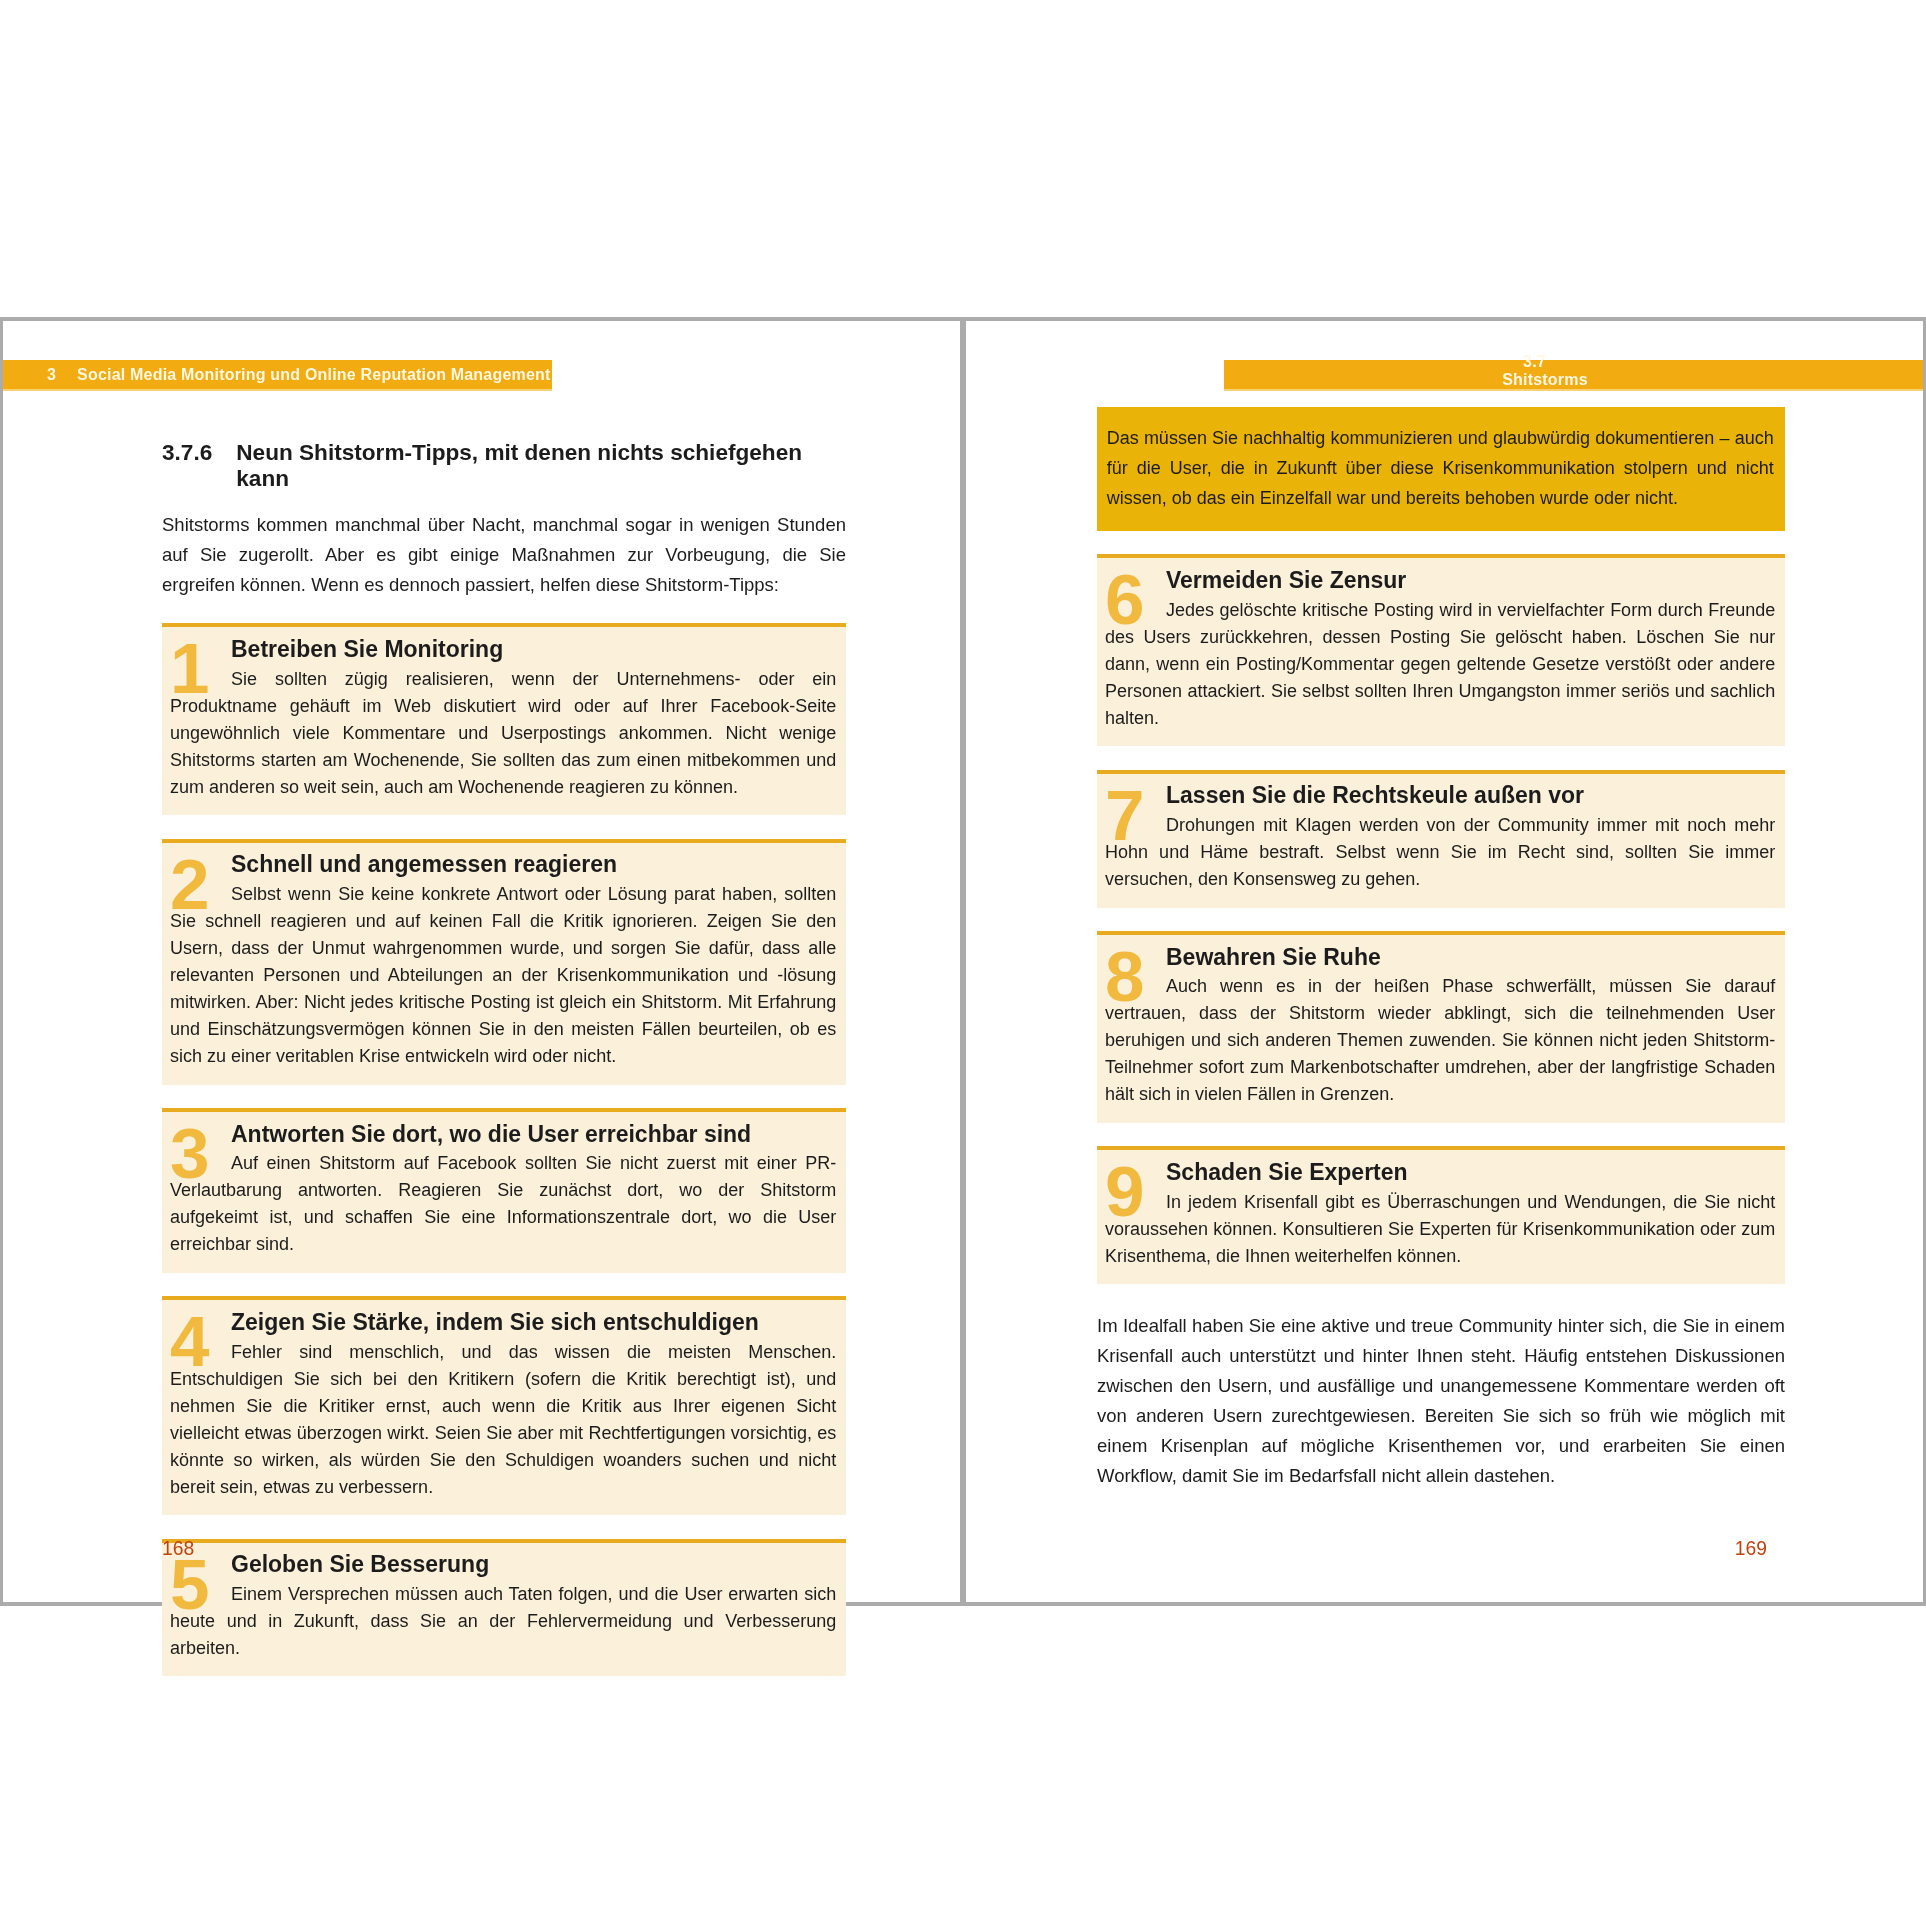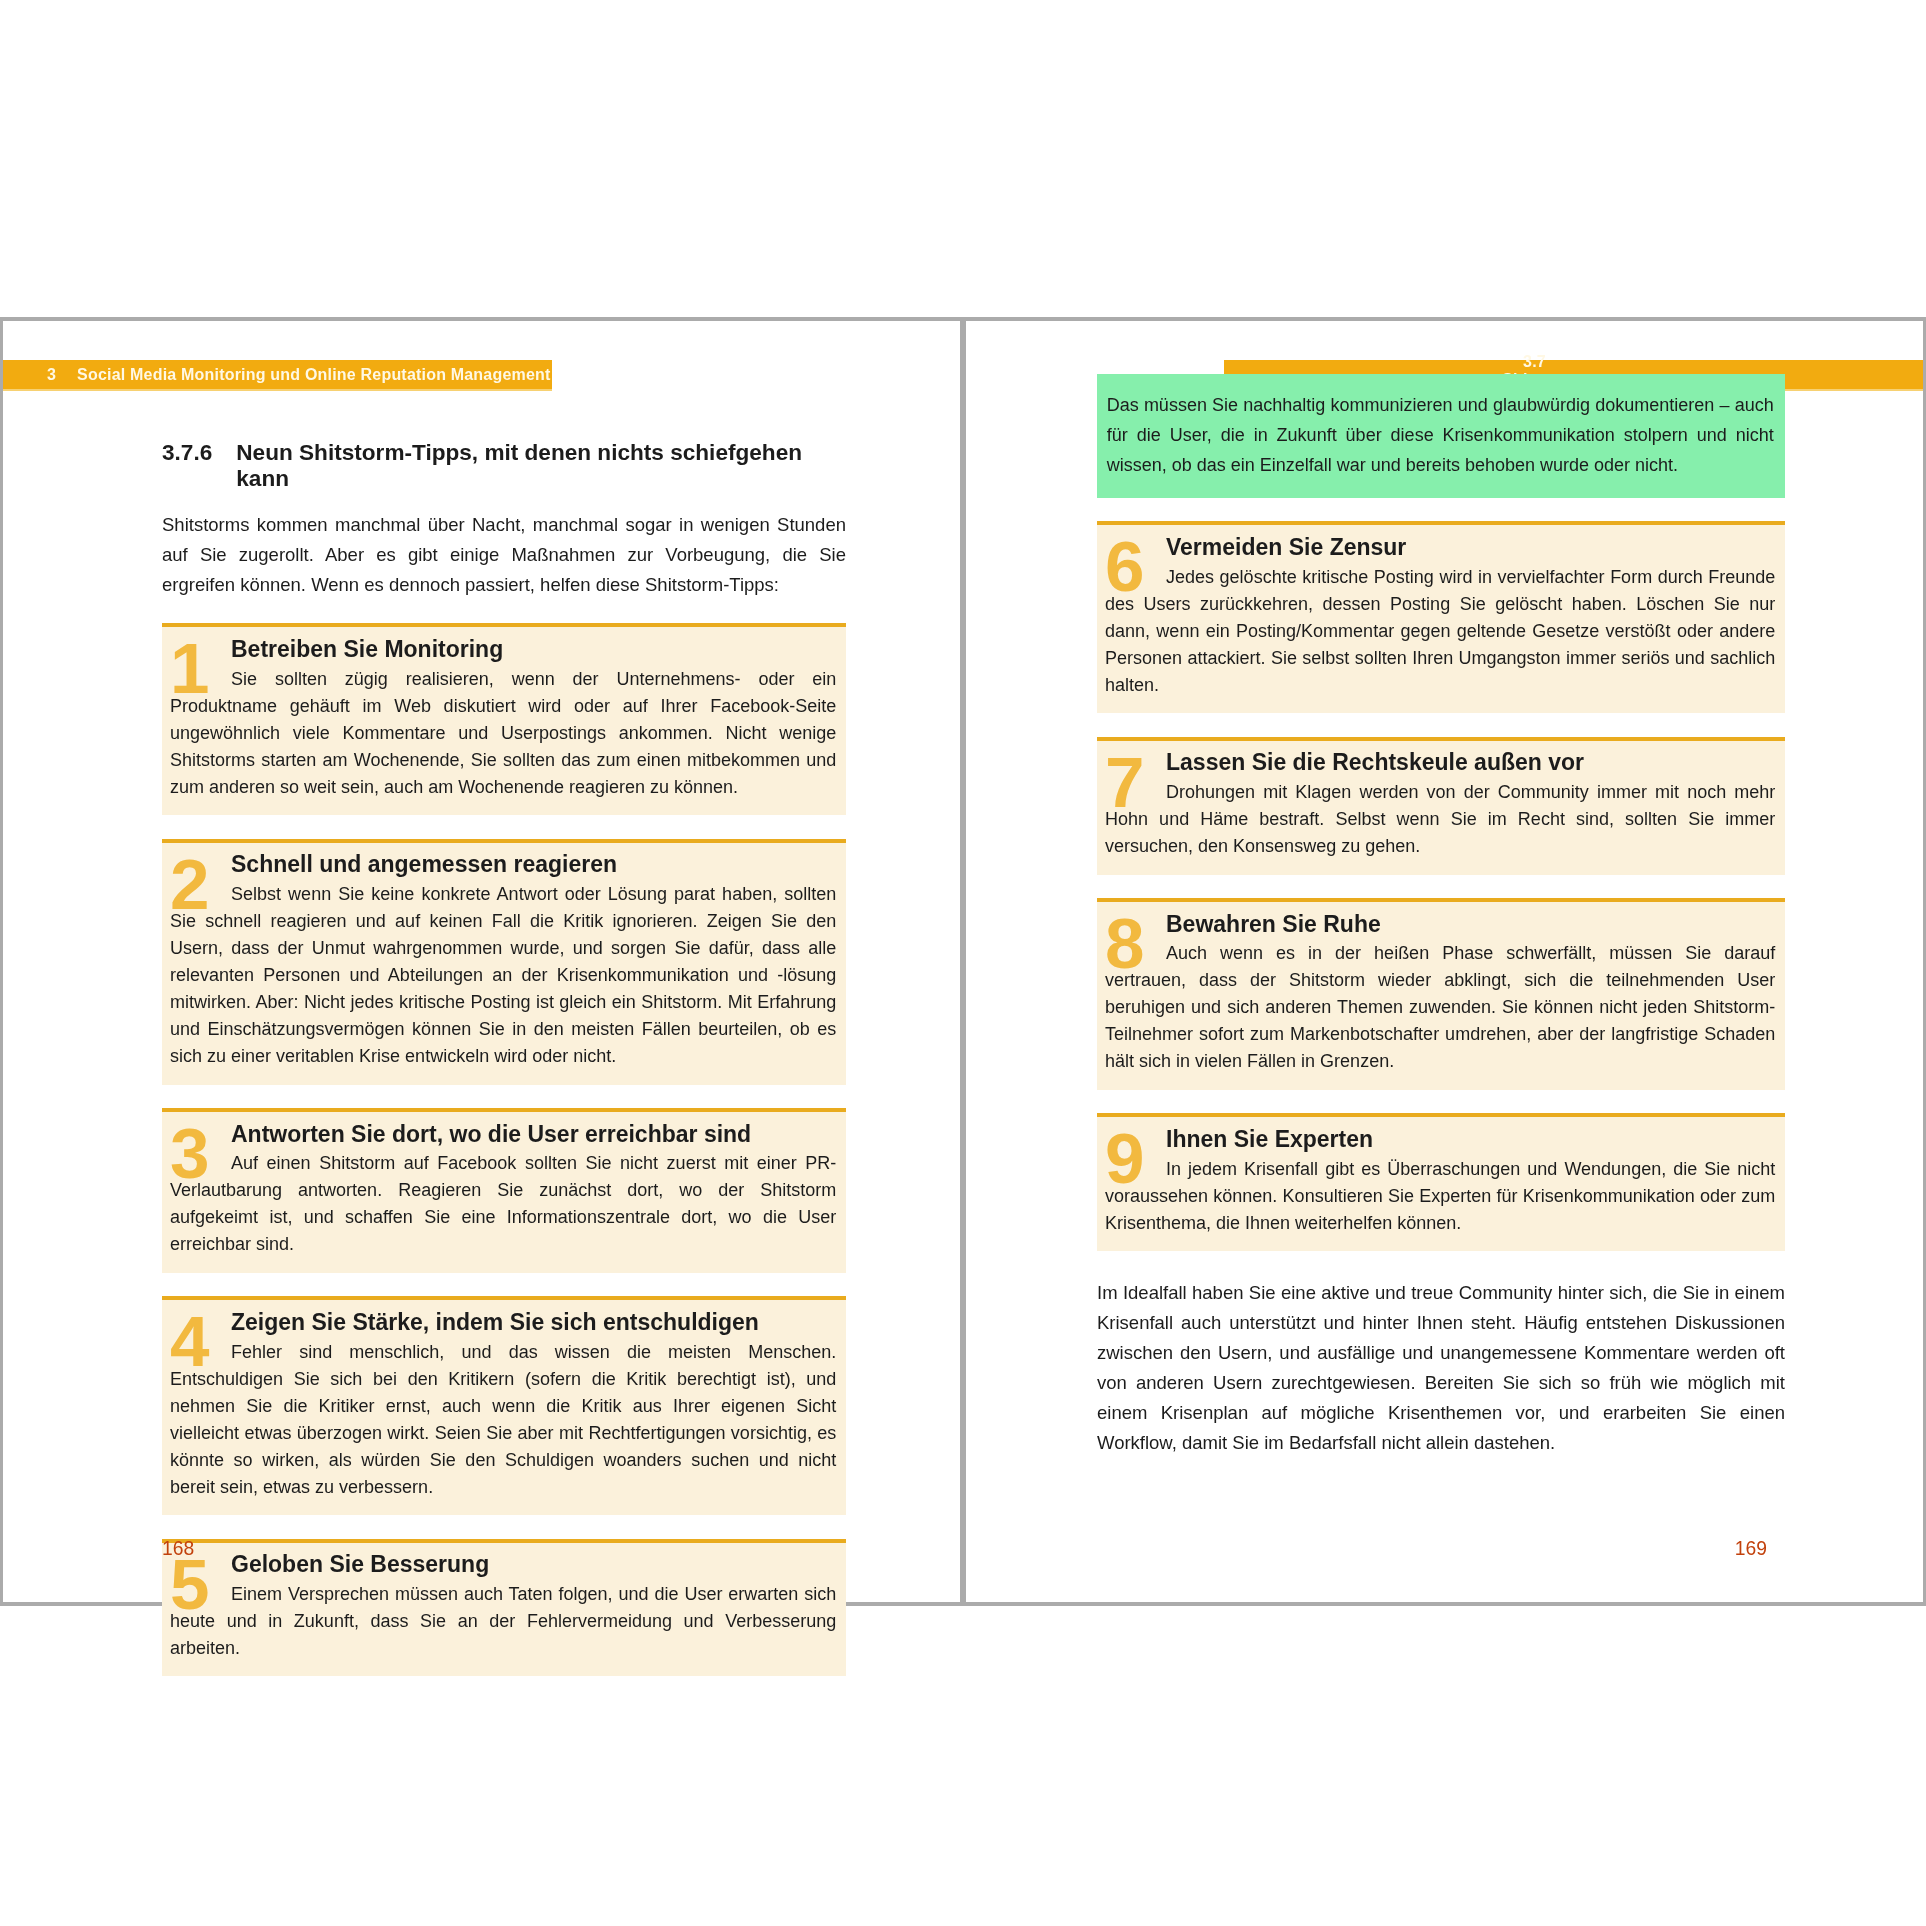--- a/index.html
+++ b/index.html
@@ -81,22 +81,22 @@
     margin:1.6px 0 4.8px 0;
   }
   .tip-body {
     font-size:18px; line-height:27px;
     text-align:justify;
   }
   .tip::after { content:""; display:block; clear:both; }
 
   
   .note-box {
-    background:#86efac;
-    margin-top:53px;
+    background:#eab308;
+    margin-top:86px;
     padding:16px 11.3px 18px 9.7px;
   }
   .note-box p {
     font-size:18px; line-height:30px;
     text-align:justify;
   }
 
   .page-number {
     position:absolute; bottom:42px;
     font-size:19.3px; color:#c2410c;
@@ -195,21 +195,21 @@
       <section class="tip">
         <div class="tip-number">8</div>
         <div class="num-spacer"></div>
         <h3 class="tip-title">Bewahren Sie Ruhe</h3>
         <p class="tip-body">Auch wenn es in der heißen Phase schwerfällt, müssen Sie darauf vertrauen, dass der Shitstorm wieder abklingt, sich die teilnehmenden User beruhigen und sich anderen Themen zuwenden. Sie können nicht jeden Shitstorm-Teilnehmer sofort zum Markenbotschafter umdrehen, aber der langfristige Schaden hält sich in vielen Fällen in Grenzen.</p>
       </section>
 
       <section class="tip">
         <div class="tip-number">9</div>
         <div class="num-spacer"></div>
-        <h3 class="tip-title">Ihnen Sie Experten</h3>
+        <h3 class="tip-title">Schaden Sie Experten</h3>
         <p class="tip-body">In jedem Krisenfall gibt es Überraschungen und Wendungen, die Sie nicht voraussehen können. Konsultieren Sie Experten für Krisenkommunikation oder zum Krisenthema, die Ihnen weiterhelfen können.</p>
       </section>
 
       <p class="closing-par">Im Idealfall haben Sie eine aktive und treue Community hinter sich, die Sie in einem Krisenfall auch unterstützt und hinter Ihnen steht. Häufig entstehen Diskussionen zwischen den Usern, und ausfällige und unangemessene Kommentare werden oft von anderen Usern zurechtgewiesen. Bereiten Sie sich so früh wie möglich mit einem Krisenplan auf mögliche Krisenthemen vor, und erarbeiten Sie einen Workflow, damit Sie im Bedarfsfall nicht allein dastehen.</p>
 
     </div>
 
     <div class="page-number pn-right">169</div>
   </div>
 

